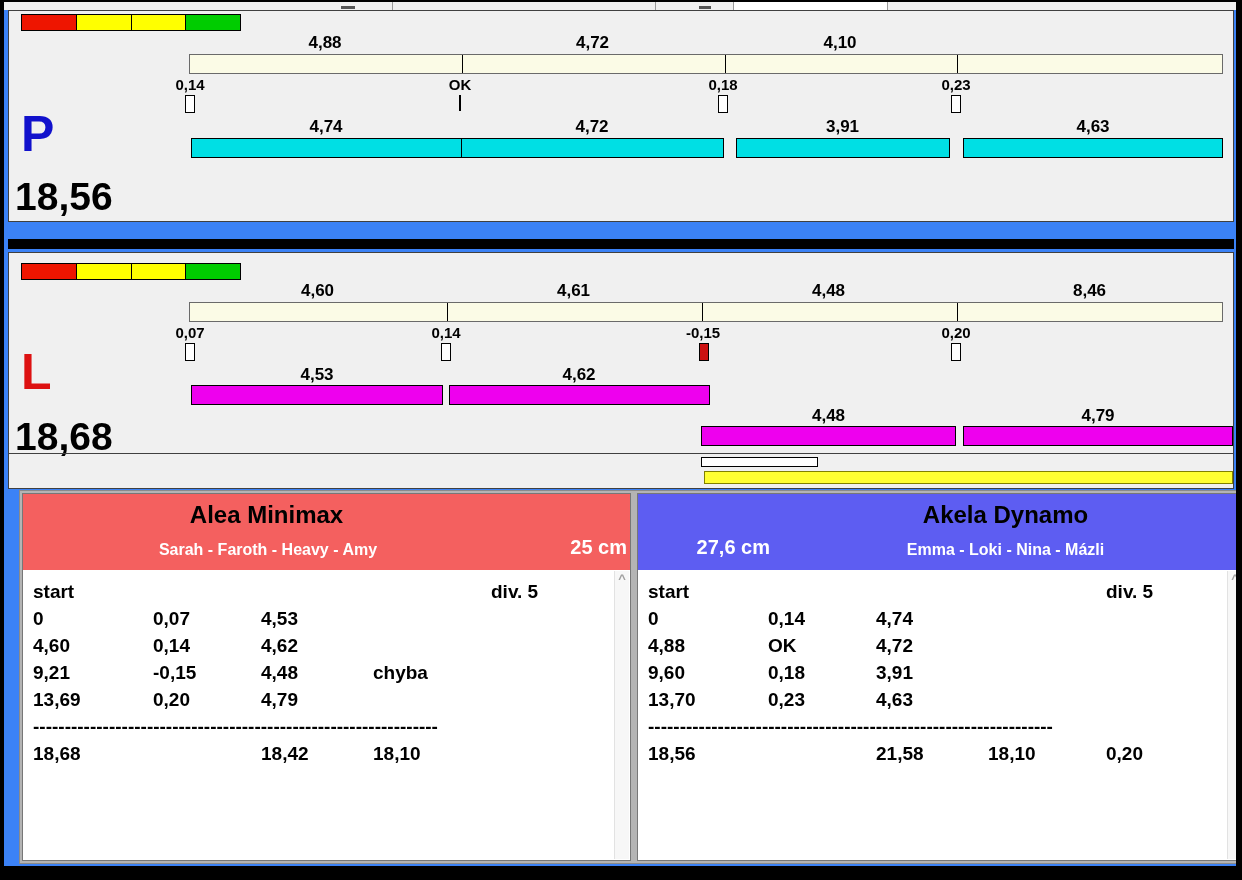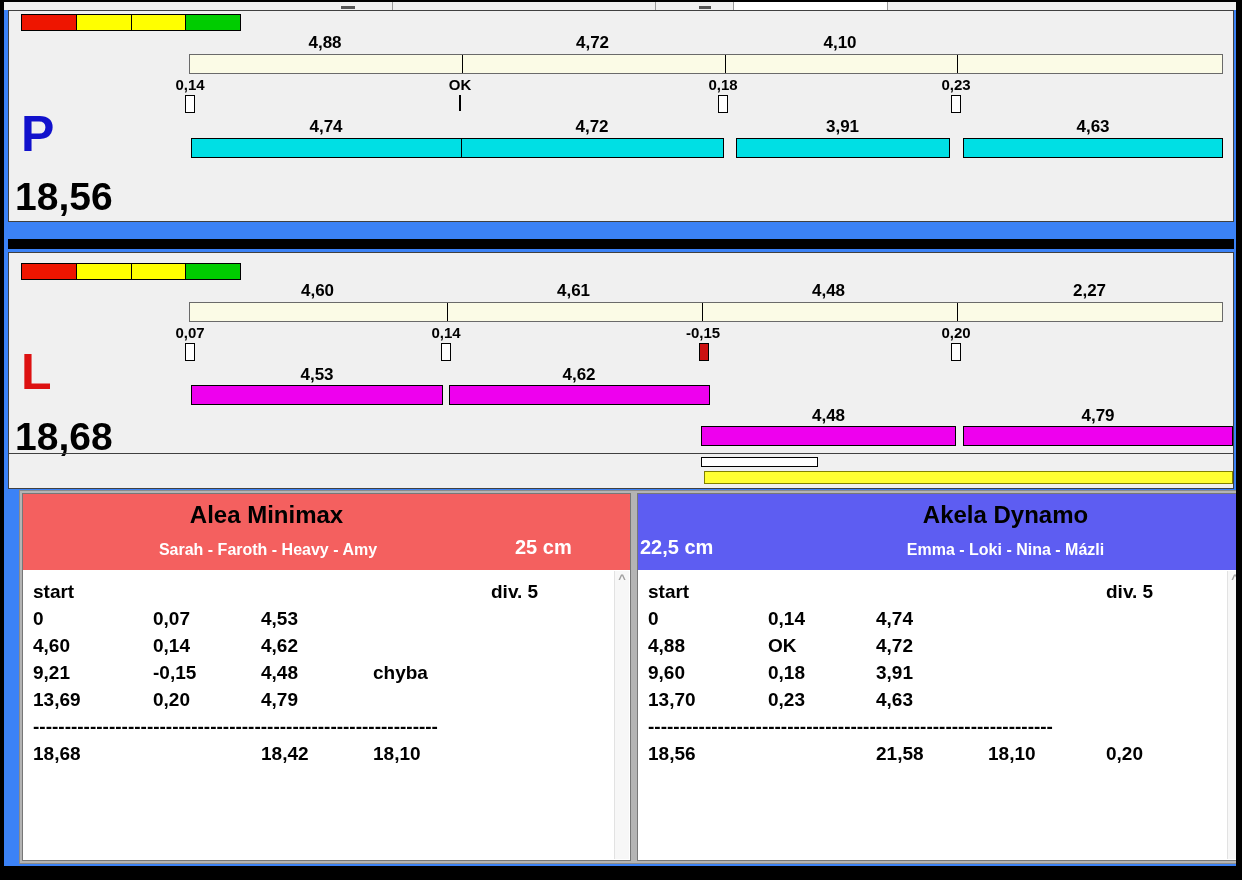--- a/index.html
+++ b/index.html
@@ -68,21 +68,21 @@
   .thick-divider { position:absolute; left:8px; top:239px; width:1226px; height:10px; background:#000; }
 
   
   .bottom-area { position:absolute; left:19px; top:490px; width:1226px; height:374px; background:#b4b4b4; border:1px solid #8a8a8a; }
   .panel { position:absolute; top:2px; height:368px; background:#fff; border:1px solid #777; }
   .phead { position:absolute; left:0; top:0; right:0; height:76px; }
   .red-head { background:#f4605f; }
   .blue-head { background:#5d5df2; }
   .team-name { position:absolute; top:7px; text-align:center; font-size:24px; font-weight:700; color:#000; }
   .team-members { position:absolute; top:47px; text-align:center; font-size:16px; font-weight:700; color:#fff; }
-  .jump-height { position:absolute; top:42px; text-align:left; font-size:20px; font-weight:700; color:#fff; }
+  .jump-height { position:absolute; top:42px; text-align:right; font-size:20px; font-weight:700; color:#fff; }
 
   .pcontent { position:absolute; left:0; top:76px; right:0; bottom:0; background:#fff; padding:8px 0 0 10px; font-size:19px; font-weight:700; color:#000; overflow:hidden; }
   .trow { display:grid; grid-template-columns:120px 108px 112px 118px 1fr; height:27px; line-height:27px; }
   .sep { grid-column:1 / 5; width:434px; overflow:hidden; white-space:nowrap; }
   .vscroll { position:absolute; right:1px; top:1px; bottom:1px; width:15px; background:#f7f7f7; border-left:1px solid #e2e2e2; text-align:center; }
   .scroll-arrow { display:block; color:#a0a0a0; font-size:13px; font-weight:700; line-height:16px; }
 
   .date-box { position:absolute; left:496px; top:494px; width:260px; height:31px; background:#fff; border:1px solid #000; text-align:center; line-height:29px; font-size:20px; font-weight:400; color:#000; z-index:10; }
 </style>
 </head>
@@ -146,21 +146,21 @@
     <div class="indicator" style="top:10px">
       <span class="ind i-red"></span>
       <span class="ind i-yellow"></span>
       <span class="ind i-yellow"></span>
       <span class="ind i-green"></span>
     </div>
 
     <span class="slbl" style="left:180px;width:257px">4,60</span>
     <span class="slbl" style="left:437px;width:255px">4,61</span>
     <span class="slbl" style="left:692px;width:255px">4,48</span>
-    <span class="slbl" style="left:947px;width:267px">2,27</span>
+    <span class="slbl" style="left:947px;width:267px">8,46</span>
 
     <div class="cream">
       <i class="ctick" style="left:257px"></i>
       <i class="ctick" style="left:512px"></i>
       <i class="ctick" style="left:767px"></i>
     </div>
 
     <span class="mlbl" style="left:149px">0,07</span>
     <span class="mlbl" style="left:405px">0,14</span>
     <span class="mlbl" style="left:662px">-0,15</span>
@@ -246,21 +246,21 @@
           <span></span>
         </div>
         <div class="vscroll">
           <span class="scroll-arrow">^</span>
         </div>
       </div>
     </div>
 
     <div class="panel" style="left:617px;width:607px">
       <header class="phead blue-head">
-        <div class="jump-height" style="left:2px;width:130px">22,5 cm</div>
+        <div class="jump-height" style="left:2px;width:130px">27,6 cm</div>
         <div class="team-name" style="left:132px;width:471px">Akela Dynamo</div>
         <div class="team-members" style="left:132px;width:471px">Emma - Loki - Nina - Mázli</div>
       </header>
       <div class="pcontent">
         <div class="trow">
           <span>start</span>
           <span></span>
             <span></span>
             <span></span>
           <span>div. 5</span>

